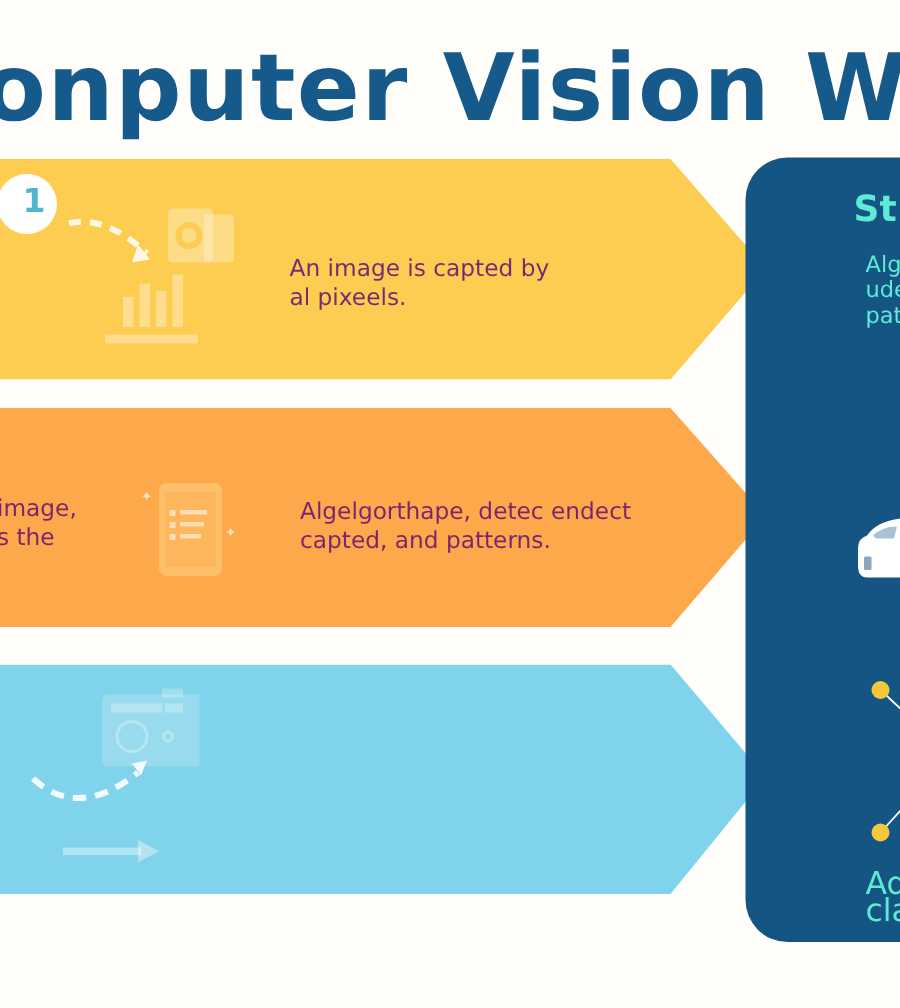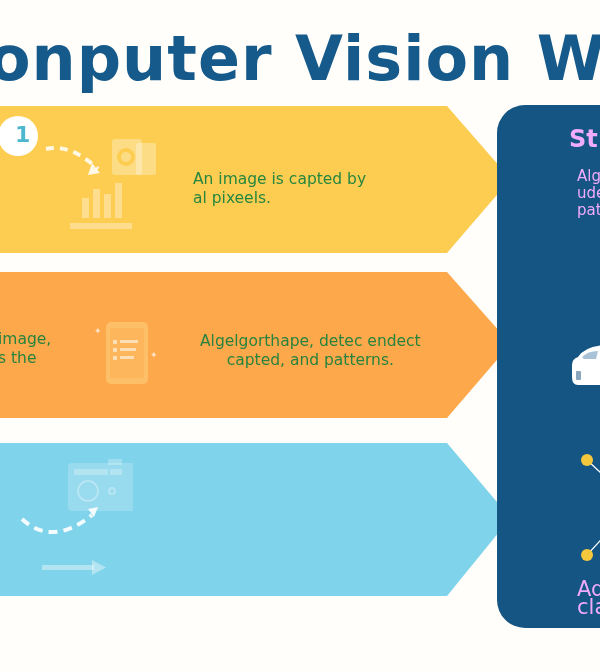--- a/index.html
+++ b/index.html
@@ -1,23 +1,23 @@
 <!DOCTYPE html>
 <html><head>
 <meta charset="utf-8">
 <style>
   html,body{margin:0;padding:0;}
   body{width:600px;height:672px;background:#fffefb;position:relative;overflow:hidden;font-family:"DejaVu Sans","Liberation Sans",sans-serif;}
   .title{position:absolute;left:-12px;top:24px;font-size:62px;font-weight:bold;color:#155a8a;letter-spacing:1px;white-space:nowrap;line-height:70px;font-family:"DejaVu Sans",sans-serif;}
   .band{position:absolute;left:0;width:510px;}
   .band svg.shape{position:absolute;left:0;top:0;}
-  .btext{position:absolute;color:#15803d;font-size:15.5px;line-height:19px;opacity:.92;white-space:nowrap;}
+  .btext{position:absolute;color:#701a75;font-size:15.5px;line-height:19px;opacity:.92;white-space:nowrap;}
   .icon{position:absolute;}
   .panel{position:absolute;left:497px;top:105px;width:130px;height:523px;background:#155583;border-radius:28px;}
-  .ptext{position:absolute;color:#f0abfc;white-space:nowrap;}
+  .ptext{position:absolute;color:#5eead4;white-space:nowrap;}
 </style>
 </head>
 <body>
 
 <div class="title">onputer Vision W</div>
 
 <div class="band" style="top:106px;height:147px;">
   <svg class="shape" width="510" height="147" viewBox="0 0 510 147">
     <path d="M0 0 H447 L508 70 Q510 73 508 76 L447 147 H0 Z" fill="#fdcd52"></path>
   </svg>
@@ -55,21 +55,21 @@
     <rect x="18" y="10" width="34" height="50" rx="2" fill="#fda84a" opacity=".4"></rect>
     <rect x="21" y="22" width="4" height="4" fill="#fff" opacity=".55"></rect>
     <rect x="28" y="22" width="18" height="3" fill="#fff" opacity=".55"></rect>
     <rect x="21" y="30" width="4" height="4" fill="#fff" opacity=".55"></rect>
     <rect x="28" y="30" width="16" height="3" fill="#fff" opacity=".55"></rect>
     <rect x="21" y="38" width="4" height="4" fill="#fff" opacity=".55"></rect>
     <rect x="28" y="38" width="14" height="3" fill="#fff" opacity=".55"></rect>
     <text x="2" y="16" font-size="9" fill="#fff" opacity=".7">✦</text>
     <text x="58" y="40" font-size="9" fill="#fff" opacity=".7">✦</text>
   </svg>
-  <div class="btext" style="left:200px;top:60px;text-align:center;">
+  <div class="btext" style="left:200px;top:60px;">
     <div>Algelgorthape, detec endect</div>
     <div>capted, and patterns.</div>
   </div>
 </div>
 
 <div class="band" style="top:443px;height:153px;">
   <svg class="shape" width="510" height="153" viewBox="0 0 510 153">
     <path d="M0 0 H447 L508 72 Q510 75 508 78 L447 153 H0 Z" fill="#7fd3ea"></path>
   </svg>
   <svg class="icon" style="left:18px;top:14px;" width="115" height="120" viewBox="0 0 115 120">

